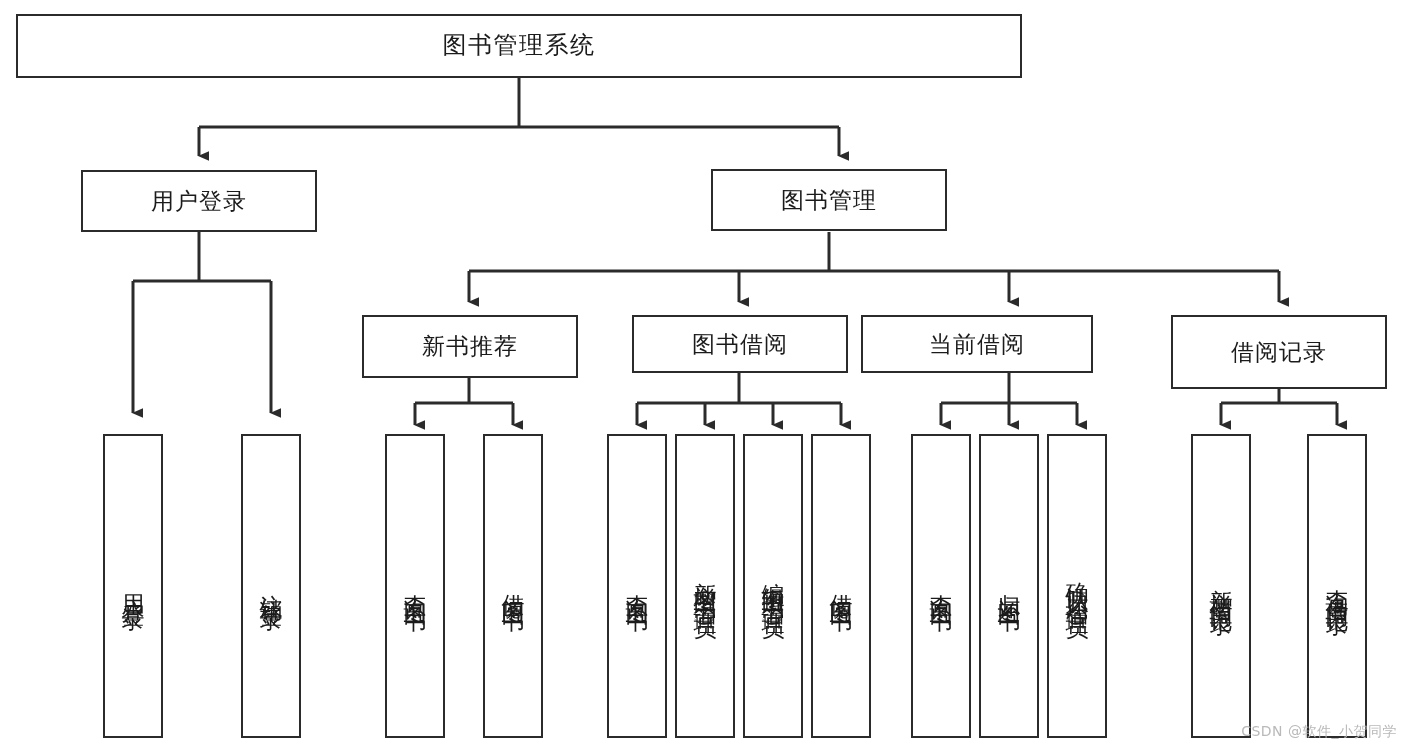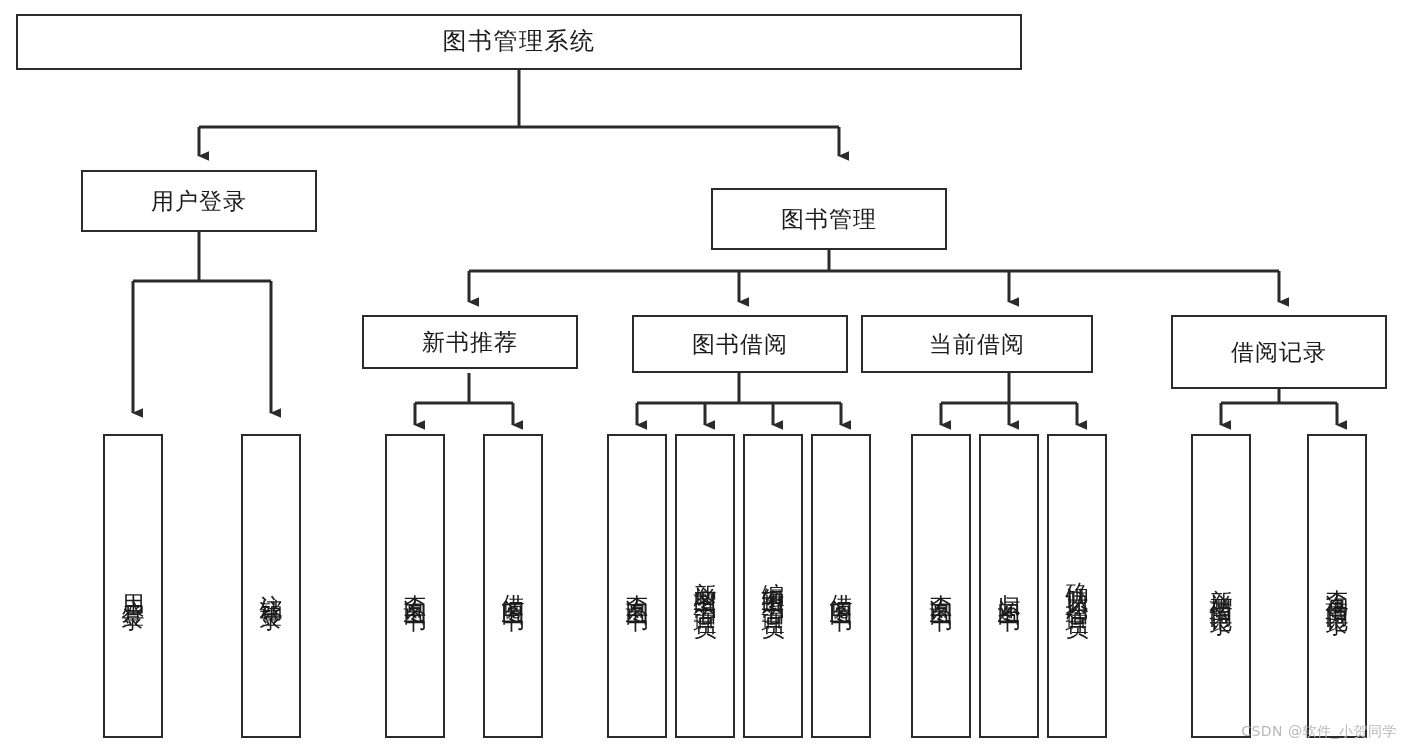--- a/index.html
+++ b/index.html
@@ -123,33 +123,33 @@
       <path d="M1009,403 L1009,425" marker-end="url(#arrowhead)"></path>
       <path d="M1077,403 L1077,425" marker-end="url(#arrowhead)"></path>
 
       <path d="M1279,373 L1279,403"></path>
       <path d="M1221,403 L1337,403"></path>
       <path d="M1221,403 L1221,425" marker-end="url(#arrowhead)"></path>
       <path d="M1337,403 L1337,425" marker-end="url(#arrowhead)"></path>
     </g>
   </svg>
 
-  <div class="node horiz root" style="left:16px; top:14px; width:1006px; height:56px;">
+  <div class="node horiz root" style="left:16px; top:14px; width:1006px; height:64px;">
     <span class="node-label">图书管理系统</span>
   </div>
 
   <div class="node horiz" style="left:81px; top:170px; width:236px; height:62px;">
     <span class="node-label">用户登录</span>
   </div>
 
-  <div class="node horiz" style="left:711px; top:188px; width:236px; height:62px;">
+  <div class="node horiz" style="left:711px; top:169px; width:236px; height:62px;">
     <span class="node-label">图书管理</span>
   </div>
 
-  <div class="node horiz" style="left:362px; top:315px; width:216px; height:54px;">
+  <div class="node horiz" style="left:362px; top:315px; width:216px; height:63px;">
     <span class="node-label">新书推荐</span>
   </div>
 
   <div class="node horiz" style="left:632px; top:315px; width:216px; height:58px;">
     <span class="node-label">图书借阅</span>
   </div>
 
   <div class="node horiz" style="left:861px; top:315px; width:232px; height:58px;">
     <span class="node-label">当前借阅</span>
   </div>

